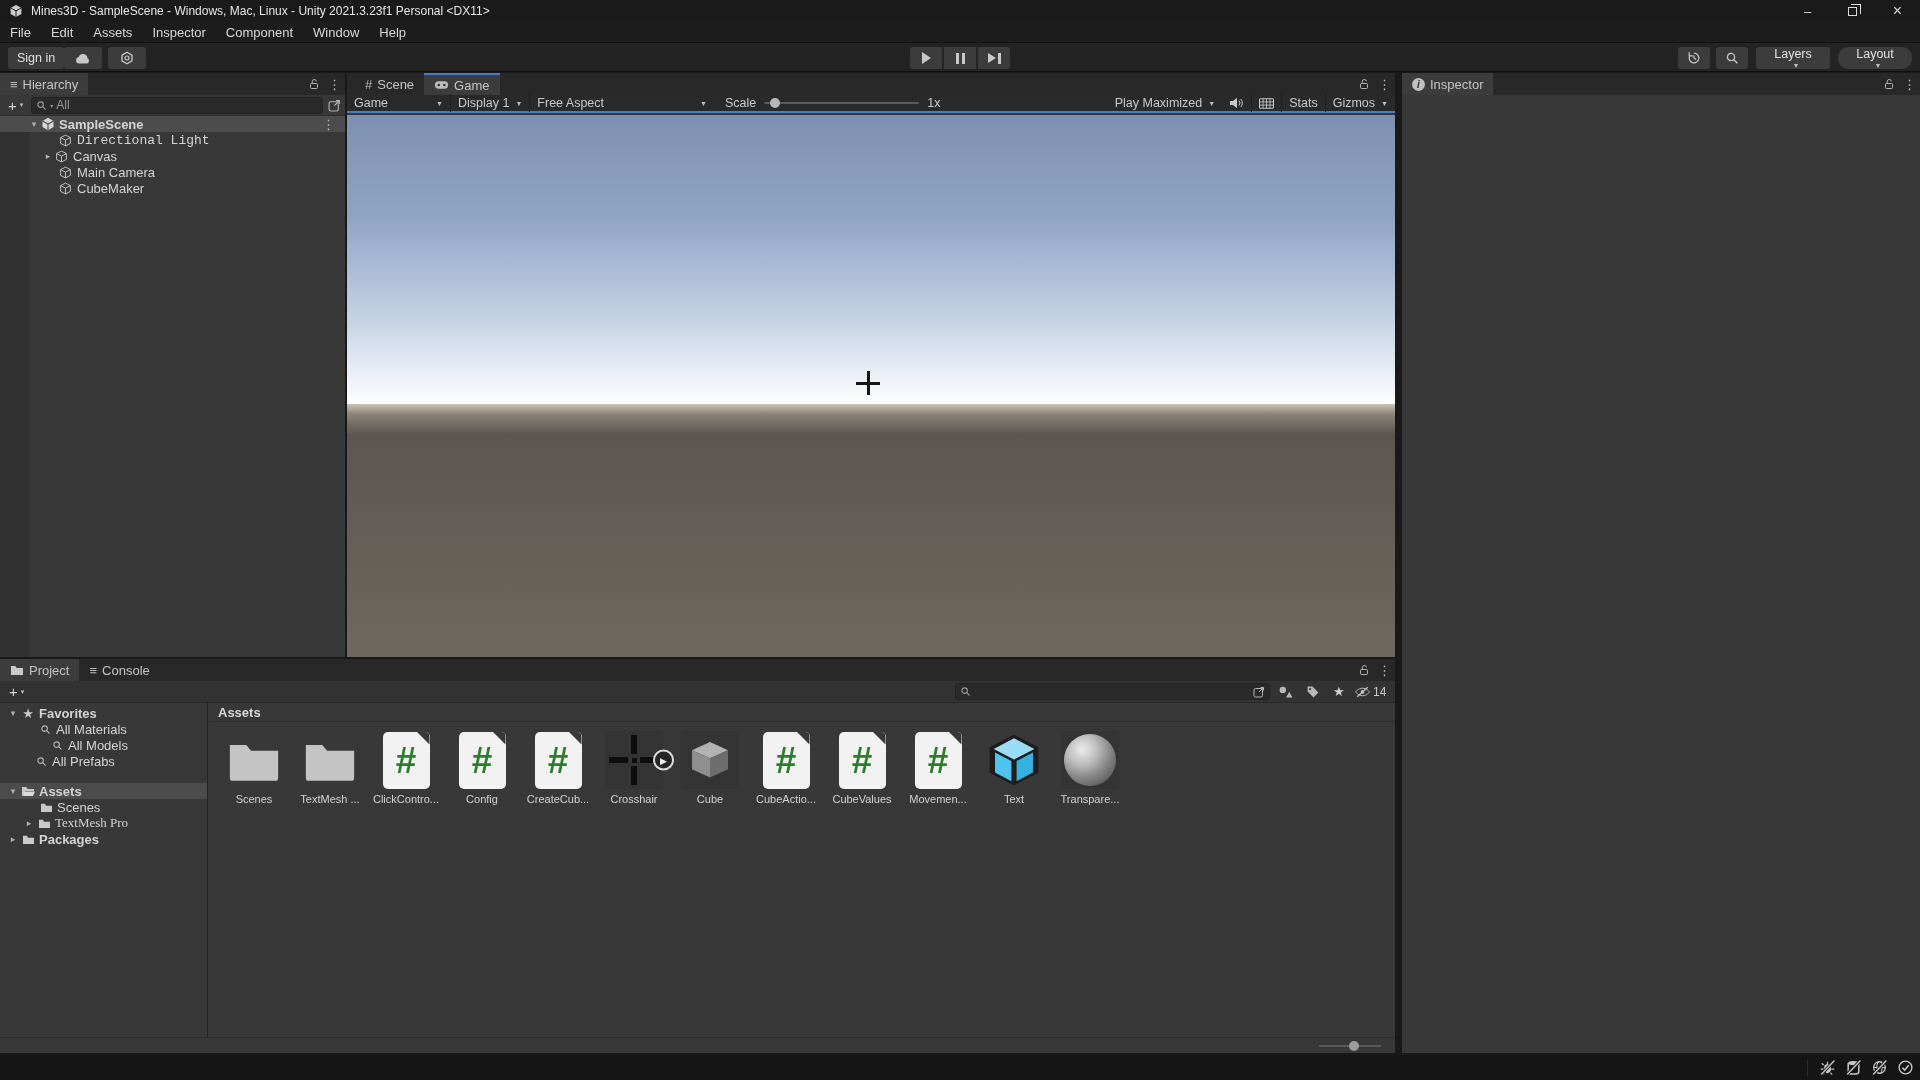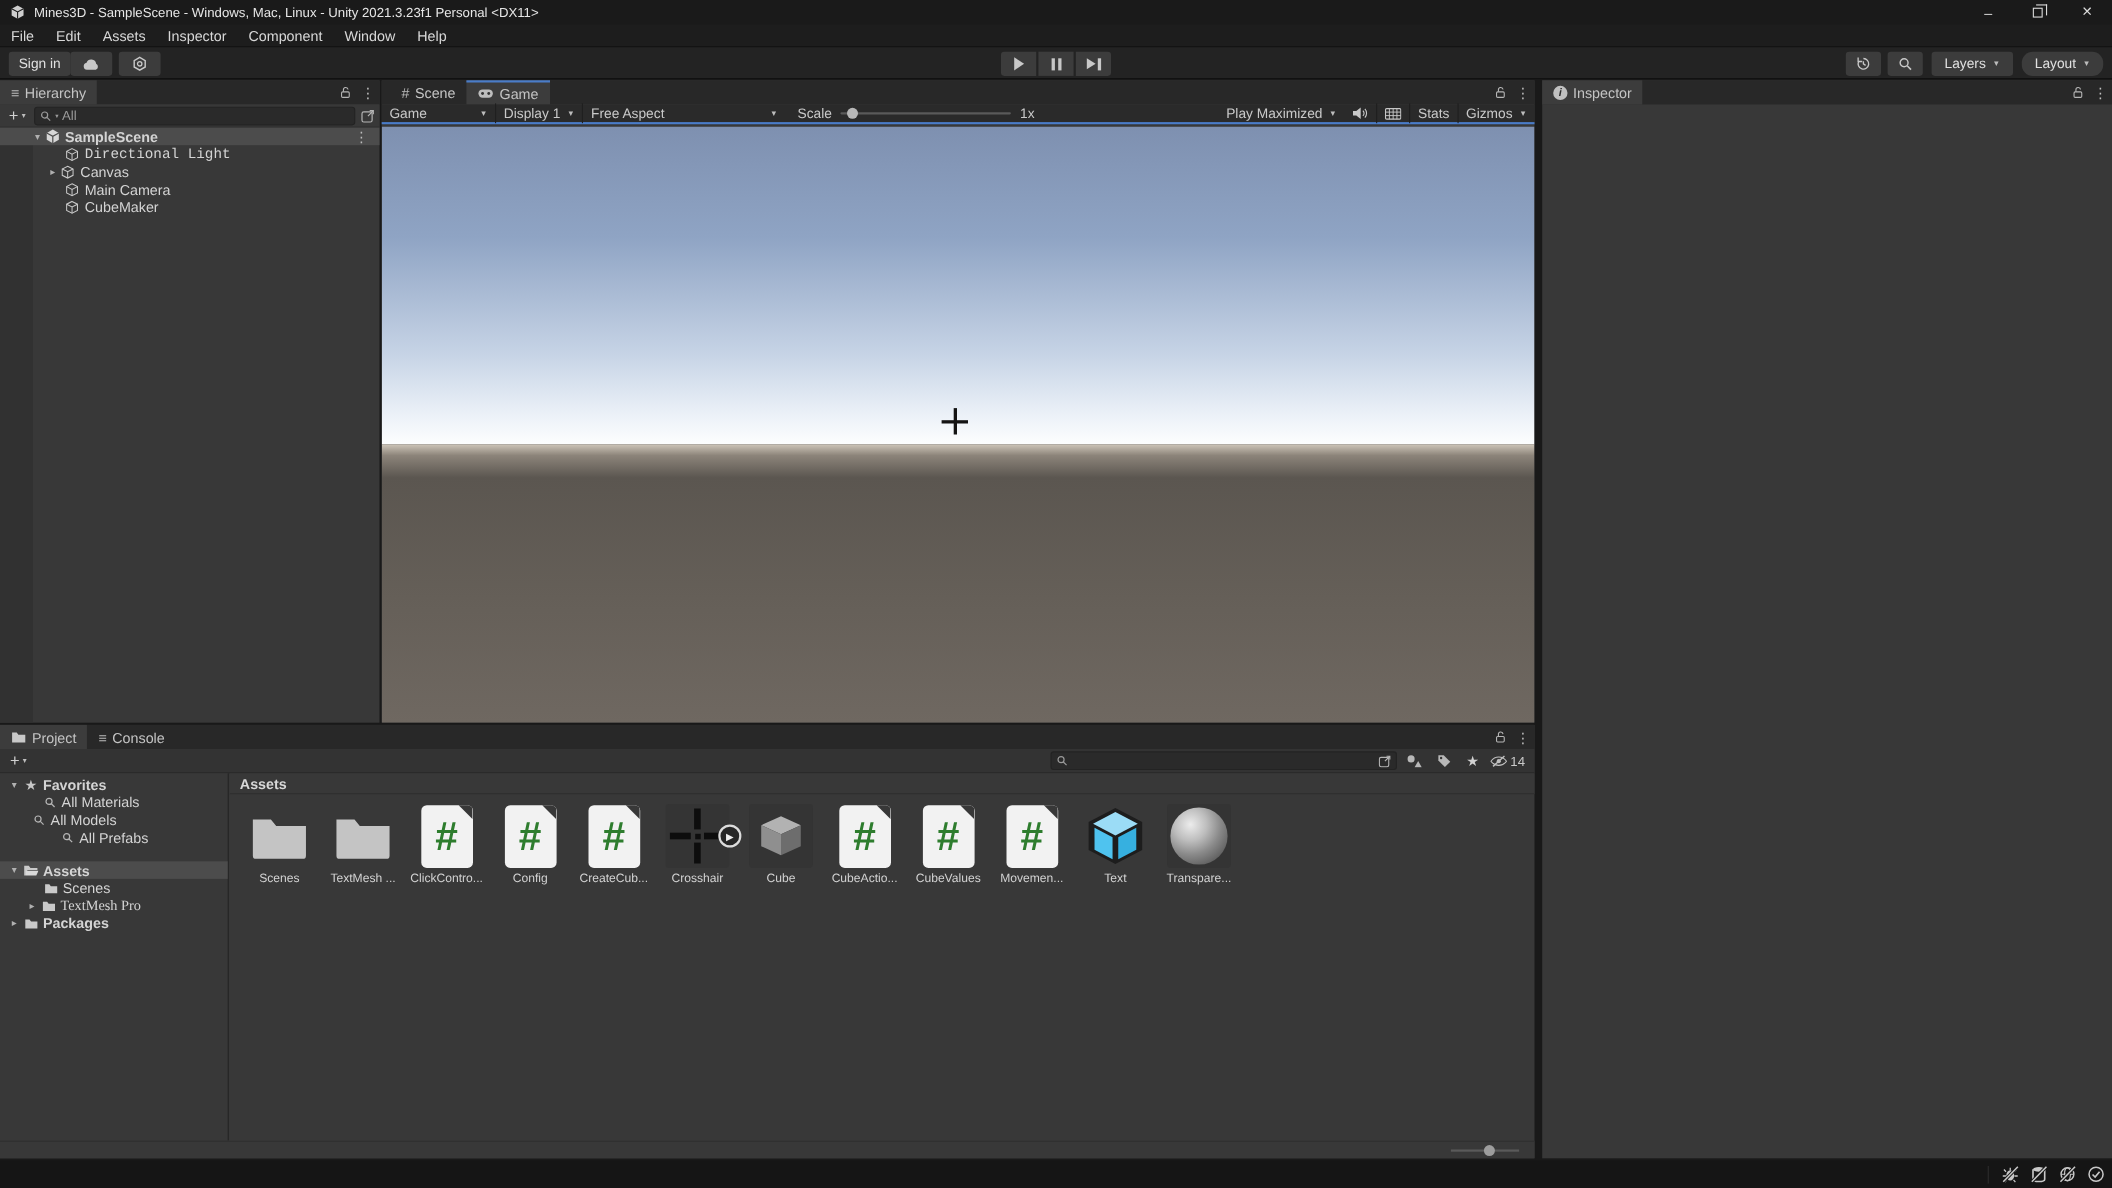--- a/index.html
+++ b/index.html
@@ -30,21 +30,21 @@
   .play-group { position:absolute; left:50%; top:4px; transform:translateX(-50%); display:flex; gap:2px; }
   .play-btn { width:32px; height:22px; background:#3c3c3c; display:flex; align-items:center; justify-content:center; }
   .play-btn:first-child { border-radius:3px 0 0 3px; }
   .play-btn:last-child { border-radius:0 3px 3px 0; }
   .tri { width:0; height:0; border-left:9px solid #c8c8c8; border-top:6px solid transparent; border-bottom:6px solid transparent; }
   .pause-bars { display:flex; gap:3px; }
   .pause-bars i { display:block; width:3px; height:11px; background:#c8c8c8; }
   .step-wrap { display:flex; align-items:center; gap:2px; }
   .step-bar { width:3px; height:11px; background:#c8c8c8; }
   .dd-caret { font-size:7px; color:#bdbdbd; margin-left:6px; }
-  .dd { justify-content:center; }
+  .dd { justify-content:space-between;flex-direction:column; }
   
   .panel { position:absolute; background:#383838; }
   .tabstrip { position:absolute; left:0; top:0; right:0; height:22px; background:#282828; display:flex; }
   .tab { height:22px; padding:0 10px; display:flex; align-items:center; gap:5px; color:#c4c4c4; font-size:13px; }
   .tab.active { background:#3c3c3c; }
   .tab.focused { border-top:2px solid #4a7cc8; padding-top:0; }
   .strip-icons { position:absolute; right:4px; top:0; height:22px; display:flex; align-items:center; gap:8px; }
   .kebab { color:#c0c0c0; font-size:13px; letter-spacing:0; }
   .icon { display:inline-flex; align-items:center; justify-content:center; }
   .searchfield { background:#2a2a2a; border:1px solid #232323; border-radius:3px; height:17px;
@@ -493,30 +493,30 @@
         </div>
         <div class="trow" style="padding-left:38px;">
           <span class="icon" style="width:15px;">
             <svg viewBox="0 0 12 12" width="11" height="11">
                 <circle cx="5" cy="5" r="3" fill="none" stroke="#b5b5b5" stroke-width="1.2"></circle>
                 <path d="M7.3 7.3 10.5 10.5" stroke="#b5b5b5" stroke-width="1.2"></path>
               </svg>
           </span>
           <span style="margin-left:3px;">All Materials</span>
         </div>
-        <div class="trow" style="padding-left:28px;text-align:center;">
+        <div class="trow" style="padding-left:50px;text-align:center;">
           <span class="icon" style="width:15px;">
             <svg viewBox="0 0 12 12" width="11" height="11">
                 <circle cx="5" cy="5" r="3" fill="none" stroke="#b5b5b5" stroke-width="1.2"></circle>
                 <path d="M7.3 7.3 10.5 10.5" stroke="#b5b5b5" stroke-width="1.2"></path>
               </svg>
           </span>
           <span style="margin-left:3px;">All Models</span>
         </div>
-        <div class="trow" style="padding-left:54px;">
+        <div class="trow" style="padding-left:34px;">
           <span class="icon" style="width:15px;">
             <svg viewBox="0 0 12 12" width="11" height="11">
                 <circle cx="5" cy="5" r="3" fill="none" stroke="#b5b5b5" stroke-width="1.2"></circle>
                 <path d="M7.3 7.3 10.5 10.5" stroke="#b5b5b5" stroke-width="1.2"></path>
               </svg>
           </span>
           <span style="margin-left:3px;">All Prefabs</span>
         </div>
         <div class="tree-gap"></div>
         <div class="trow selected" style="padding-left:6px;">

